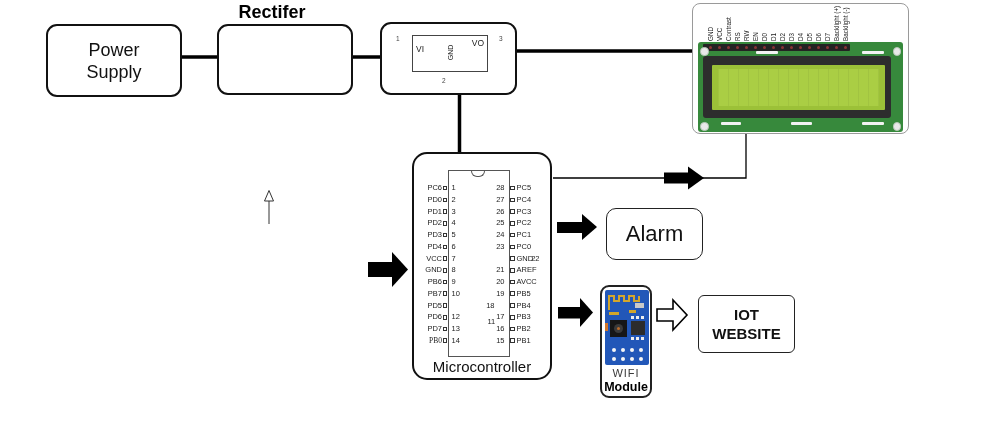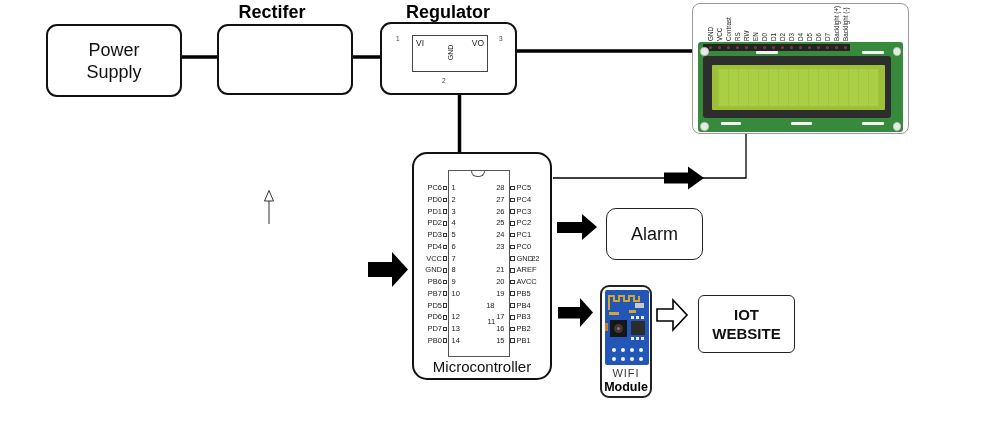--- a/index.html
+++ b/index.html
@@ -111,24 +111,23 @@
   </svg>
 
   <div class="box center2" style="left:46px;top:24px;width:136px;height:73px;">
     <div style="font-size:18px;line-height:22px;">Power</div>
     <div style="font-size:18px;line-height:22px;">Supply</div>
   </div>
 
   <div class="blocktitle" style="left:212px;top:2px;width:120px;">Rectifer</div>
   <div class="box" style="left:217px;top:24px;width:136px;height:71px;"></div>
 
-  <div class="blocktitle" style="left:388px;top:2px;width:120px;">Regulator</div>
   <div class="box" style="left:380px;top:22px;width:137px;height:73px;"></div>
   <div id="reg-inner"></div>
-  <div class="reg-pinlbl" style="left:416px;top:38px;">VI</div>
+  <div class="reg-pinlbl" style="left:416px;top:44px;">VI</div>
   <div class="reg-pinlbl" style="left:469px;top:38px;width:15px;text-align:right;">VO</div>
   <div class="reg-pinlbl" style="left:440px;top:49px;width:20px;text-align:center;font-size:7px;transform:rotate(-90deg);">GND</div>
   <div class="reg-tiny" style="left:396px;top:35px;">1</div>
   <div class="reg-tiny" style="left:499px;top:35px;">3</div>
   <div class="reg-tiny" style="left:442px;top:77px;">2</div>
 
   <div id="lcd-card">
     <div id="lcd-pcb"></div>
     <div id="lcd-strip"></div>
     <div id="lcd-bezel"></div>
@@ -217,21 +216,21 @@
       <div class="pin-txt" style="left: 39.5px; top: 137.87px; width: 14px;">10</div>
       <div class="pin-txt" style="left: 2px; top: 149.6px; width: 28px; text-align: right;">PD5</div>
       <div class="pin-sq" style="left: 30.5px; top: 151.2px;"></div>
       <div class="pin-txt" style="left: 39.5px; top: 166px; width: 14px; margin-left: 36px;">11</div>
       <div class="pin-txt" style="left: 2px; top: 161.33px; width: 28px; text-align: right;">PD6</div>
       <div class="pin-sq" style="left: 30.5px; top: 162.93px;"></div>
       <div class="pin-txt" style="left: 39.5px; top: 161.33px; width: 14px;">12</div>
       <div class="pin-txt" style="left: 2px; top: 173.06px; width: 28px; text-align: right;">PD7</div>
       <div class="pin-sq" style="left: 30.5px; top: 174.66px;"></div>
       <div class="pin-txt" style="left: 39.5px; top: 173.06px; width: 14px;">13</div>
-      <div class="pin-txt" style="left: 2px; top: 184.79px; width: 28px; text-align: right;">PB0</div>
+      <div class="pin-txt" style="left: 2px; top: 184.79px; width: 28px; text-align: right; font-family: Liberation Serif, serif;">PB0</div>
       <div class="pin-sq" style="left: 30.5px; top: 186.39px;"></div>
       <div class="pin-txt" style="left: 39.5px; top: 184.79px; width: 14px;">14</div>
       <div class="pin-txt" style="left: 78px; top: 32.3px; width: 14.5px; text-align: right;">28</div>
       <div class="pin-sq" style="left: 98px; top: 33.9px;"></div>
       <div class="pin-txt" style="left: 104.5px; top: 32.3px; width: 32px;">PC5</div>
       <div class="pin-txt" style="left: 78px; top: 44.03px; width: 14.5px; text-align: right;">27</div>
       <div class="pin-sq" style="left: 98px; top: 45.63px;"></div>
       <div class="pin-txt" style="left: 104.5px; top: 44.03px; width: 32px;">PC4</div>
       <div class="pin-txt" style="left: 78px; top: 55.76px; width: 14.5px; text-align: right;">26</div>
       <div class="pin-sq" style="left: 98px; top: 57.36px;"></div>
@@ -266,21 +265,21 @@
       <div class="pin-txt" style="left: 78px; top: 173.06px; width: 14.5px; text-align: right;">16</div>
       <div class="pin-sq" style="left: 98px; top: 174.66px;"></div>
       <div class="pin-txt" style="left: 104.5px; top: 173.06px; width: 32px;">PB2</div>
       <div class="pin-txt" style="left: 78px; top: 184.79px; width: 14.5px; text-align: right;">15</div>
       <div class="pin-sq" style="left: 98px; top: 186.39px;"></div>
       <div class="pin-txt" style="left: 104.5px; top: 184.79px; width: 32px;">PB1</div>
     </div>
   <div class="abs" style="left:412px;top:358px;width:140px;text-align:center;font-size:15px;">Microcontroller</div>
 
   <div class="thinbox" style="left:606px;top:208px;width:97px;height:52px;">
-    <div style="width:100%;height:100%;display:flex;align-items:center;justify-content:center;font-size:18px;">Alarm</div>
+    <div style="width:100%;height:100%;display:flex;align-items:center;justify-content:center;font-size:22px;">Alarm</div>
   </div>
 
   <div class="thinbox" style="left:600px;top:285px;width:52px;height:113px;border-radius:9px;border-width:2px;">
     <div id="wifi-pcb">
       <svg width="44" height="75" viewBox="0 0 44 75" style="left:0;top:0;">
         <polyline points="4,20 4,6 9,6 9,11 14,11 14,6 19,6 19,11 24,11 24,6 29,6 29,11 34,11 34,6" fill="none" stroke="#d2a62c" stroke-width="2"></polyline>
         <rect x="4" y="22" width="10" height="3" fill="#d2a62c"></rect>
         <rect x="30" y="13" width="9" height="5" fill="#c9c9c9"></rect>
         <rect x="24" y="20" width="7" height="3" fill="#d2a62c"></rect>
         <rect x="5" y="30" width="17" height="17" fill="#161616"></rect>

